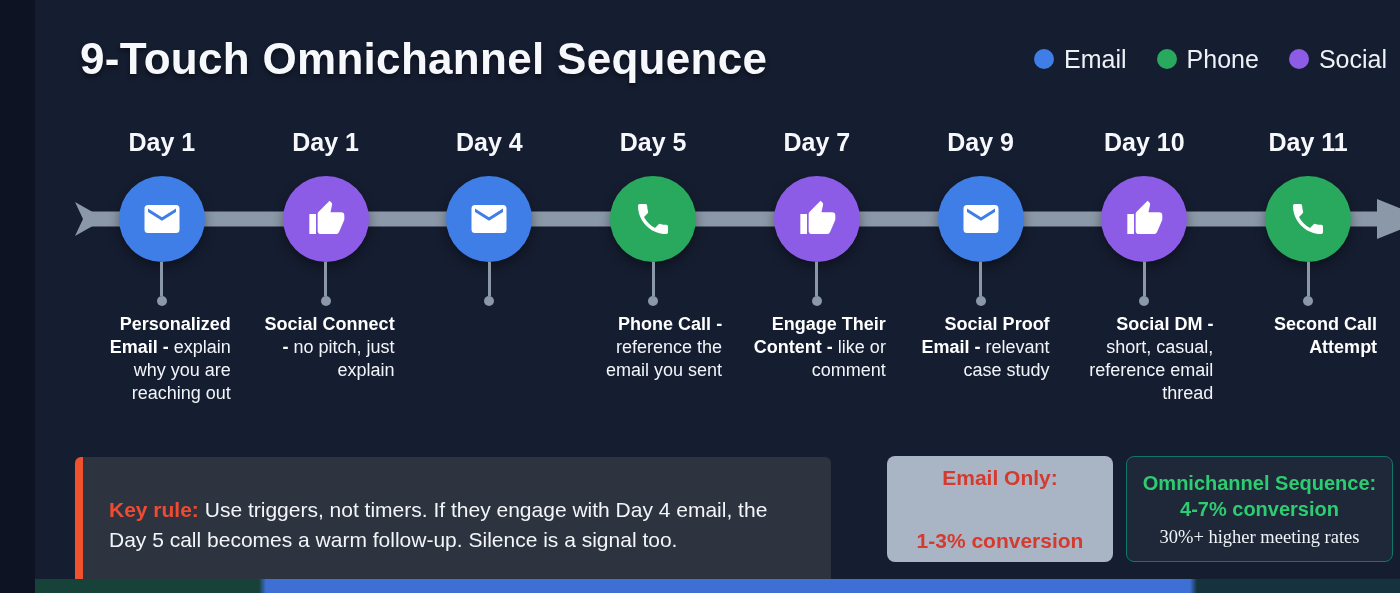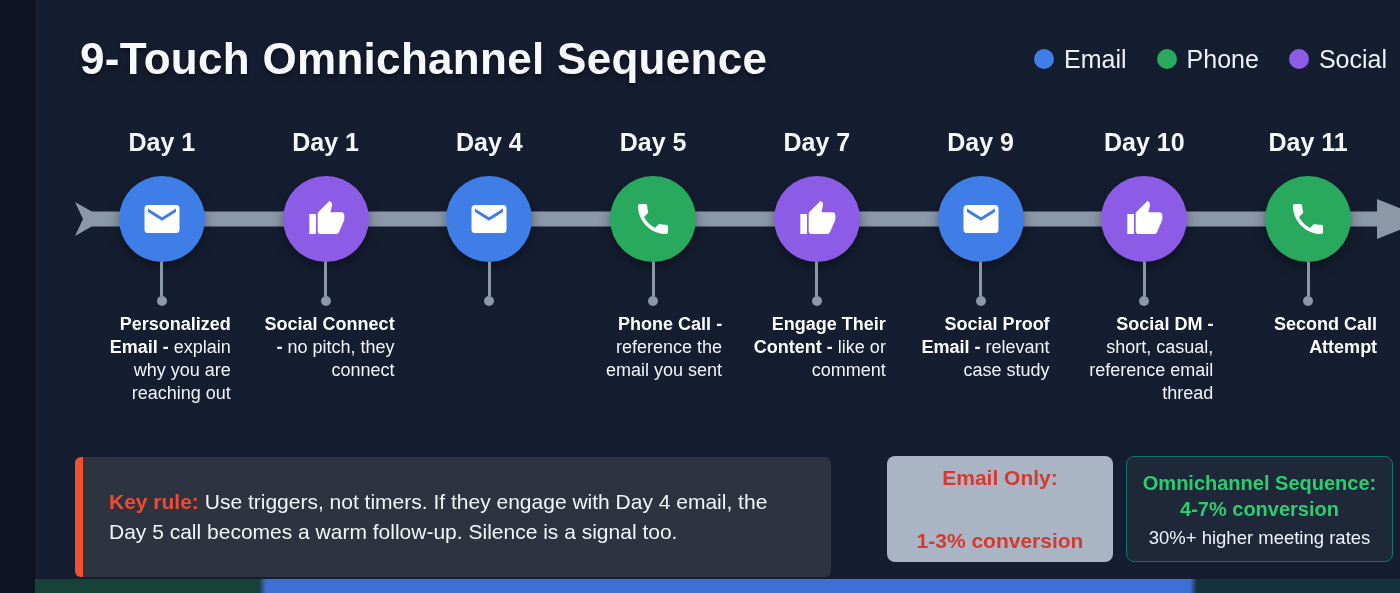--- a/index.html
+++ b/index.html
@@ -67,21 +67,21 @@
     text-align: right;
     max-width: 138px;
     color: #f2f5f9;
   }
   .caption b { font-weight: bold; color: #ffffff; }
 
   
   .keyrule {
     position: absolute;
     left: 40px; top: 457px;
-    width: 756px; height: 120px;
+    width: 756px; height: 136px;
     background: #2d3440;
     border-radius: 6px;
     border-left: 8px solid #f0512f;
     box-sizing: border-box;
     display: flex;
     flex-direction: column;
     justify-content: center;
     padding: 0 40px 0 26px;
     font-size: 21px;
     line-height: 1.45;
@@ -99,21 +99,21 @@
     flex-direction: column;
     justify-content: center;
     align-items: center;
     box-sizing: border-box;
     text-align: center;
   }
   .stat-email { left: 852px; width: 226px; background: #a9b5c5; gap: 33px; }
   .stat-email .stat-line { color: #d53a2e; font-weight: bold; font-size: 21px; line-height: 1.4; }
   .stat-omni { left: 1091px; width: 267px; background: #1e2839; border: 1px solid #0f766e; }
   .stat-omni .green-line { color: #2ecc71; font-weight: bold; font-size: 20px; line-height: 1.3; }
-  .stat-omni .white-line { color: #f0f3f7; font-size: 18.5px; margin-top: 5px; }
+  .stat-omni .white-line { color: #f0f3f7; font-size: 18.5px; margin-top: 5px; font-family: Liberation Serif, serif; }
 
   
   .bottom-strip {
     position: absolute;
     left: 0; bottom: 0;
     width: 1400px; height: 14px;
     background: linear-gradient(90deg,
       #16423a 0%, #16423a 16%,
       #3e6fd4 16.5%, #3e6fd4 82.5%,
       #14333c 83%, #14333c 100%);
@@ -166,21 +166,21 @@
         <div class="day">Day 1</div>
         <div class="node" style="background:#8d5ce6">
           <span class="icon">
             <svg viewBox="0 0 24 24" width="40" height="40" fill="#ffffff">
               <path d="M2 21h4V9H2v12zM23 10a2 2 0 0 0-2-2h-6.31l.95-4.57.03-.32a1.5 1.5 0 0 0-.44-1.06L14.17 1 7.58 7.59A2 2 0 0 0 7 9v10a2 2 0 0 0 2 2h9c.83 0 1.54-.5 1.84-1.22l3.02-7.05c.09-.23.14-.47.14-.73v-2z"></path>
             </svg>
           </span>
         </div>
         <div class="connector"></div>
         <div class="connector-dot"></div>
-        <div class="caption"><b>Social Connect -</b> <span>no pitch, they connect</span></div>
+        <div class="caption"><b>Social Connect -</b> <span>no pitch, just explain</span></div>
       </div>
       <div class="step">
         <div class="day">Day 4</div>
         <div class="node" style="background:#3f7ee6">
           <span class="icon">
             <svg viewBox="0 0 24 24" width="42" height="42" fill="#ffffff">
               <path d="M20 4H4a2 2 0 0 0-2 2v12a2 2 0 0 0 2 2h16a2 2 0 0 0 2-2V6a2 2 0 0 0-2-2zm0 4-8 5-8-5V6l8 5 8-5v2z"></path>
             </svg>
           </span>
         </div>

